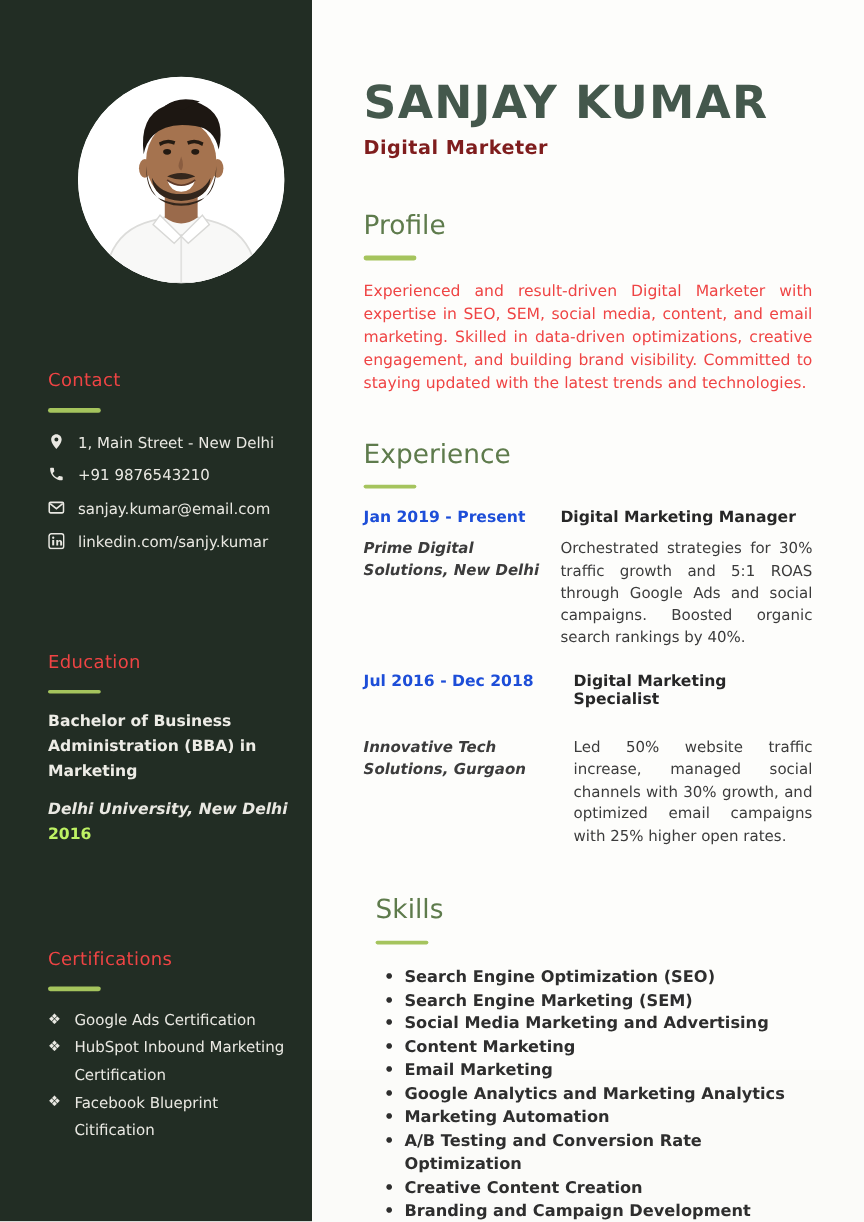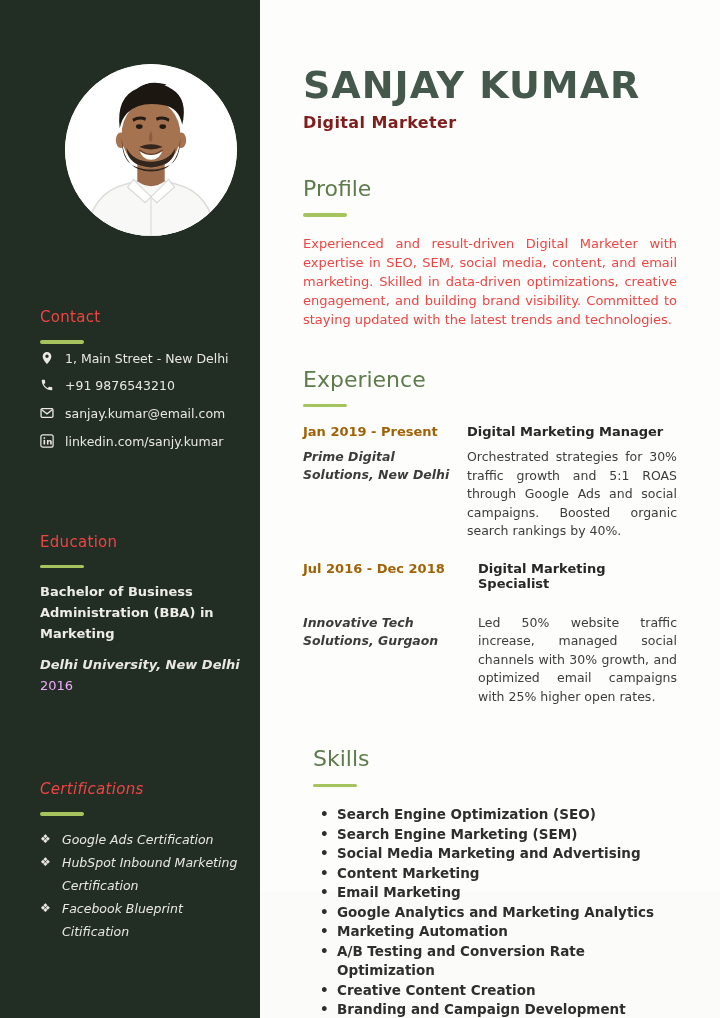--- a/index.html
+++ b/index.html
@@ -37,42 +37,42 @@
   .side-section h2 {
     font-size: 15px; font-weight: 500;
     color: #ef4444; letter-spacing: 0.3px;
     line-height: 1.2;
   }
   .rule {
     width: 44px; height: 3.5px; border-radius: 2px;
     background: #a5c45d; margin-top: 14px;
   }
   .contact-section { margin-top: 72px; }
-  .contact-list { list-style: none; margin-top: 8px; }
+  .contact-list { list-style: none; margin-top: 18px; }
   .contact-item {
     display: flex; align-items: flex-start;
     margin-bottom: 14px;
     font-size: 12.5px; line-height: 1.1; font-weight: 500;
     color: #e9e8e2;
   }
   .contact-icon { width: 14px; height: 14px; margin-right: 11px; flex-shrink: 0; margin-top: -1px; }
   .contact-icon svg { display: block; width: 14px; height: 14px; }
 
   .education-section { margin-top: 84px; }
   .edu-degree {
     margin-top: 13px; font-size: 13px; font-weight: 600;
     line-height: 21px; color: #edecе6; color: #edece6;
   }
   .edu-school {
     margin-top: 10px; font-size: 13px; font-weight: 700; font-style: italic;
     line-height: 21px; color: #e9e8e2;
   }
-  .edu-year { font-size: 13px; font-weight: 400; line-height: 21px; color: #f0abfc; }
-
-  .cert-section { margin-top: 84px; font-style: italic; }
+  .edu-year { font-size: 13px; font-weight: 700; line-height: 21px; color: #bef264; }
+
+  .cert-section { margin-top: 84px; }
   .cert-list { list-style: none; margin-top: 12px; }
   .cert-item {
     display: flex; align-items: flex-start;
     font-size: 12.5px; font-weight: 500; line-height: 23px;
     color: #e9e8e2;
   }
   .cert-bullet { width: 22px; flex-shrink: 0; font-size: 12px; }
 
   
   .main {
@@ -102,21 +102,21 @@
     text-align: justify;
   }
   .experience-section { margin-top: 38px; }
   .exp-entry {
     display: grid;
     grid-template-columns: 152px 1fr;
     column-gap: 12px; row-gap: 9px;
     margin-top: 17px;
   }
   .exp-entry + .exp-entry { margin-top: 20px; gap: 23px; }
-  .exp-dates { font-size: 13px; font-weight: 700; color: #a16207; }
+  .exp-dates { font-size: 13px; font-weight: 700; color: #1d4ed8; }
   .exp-role  { font-size: 13px; font-weight: 700; color: #272727; }
   .exp-company {
     font-size: 12.5px; font-weight: 700; font-style: italic;
     color: #3c3c3c; line-height: 18px;
   }
   .exp-desc {
     font-size: 12.5px; line-height: 18.5px; color: #3c3c3c;
     text-align: justify;
   }
   .skills-section { margin-top: 40px; margin-left: 10px; }

